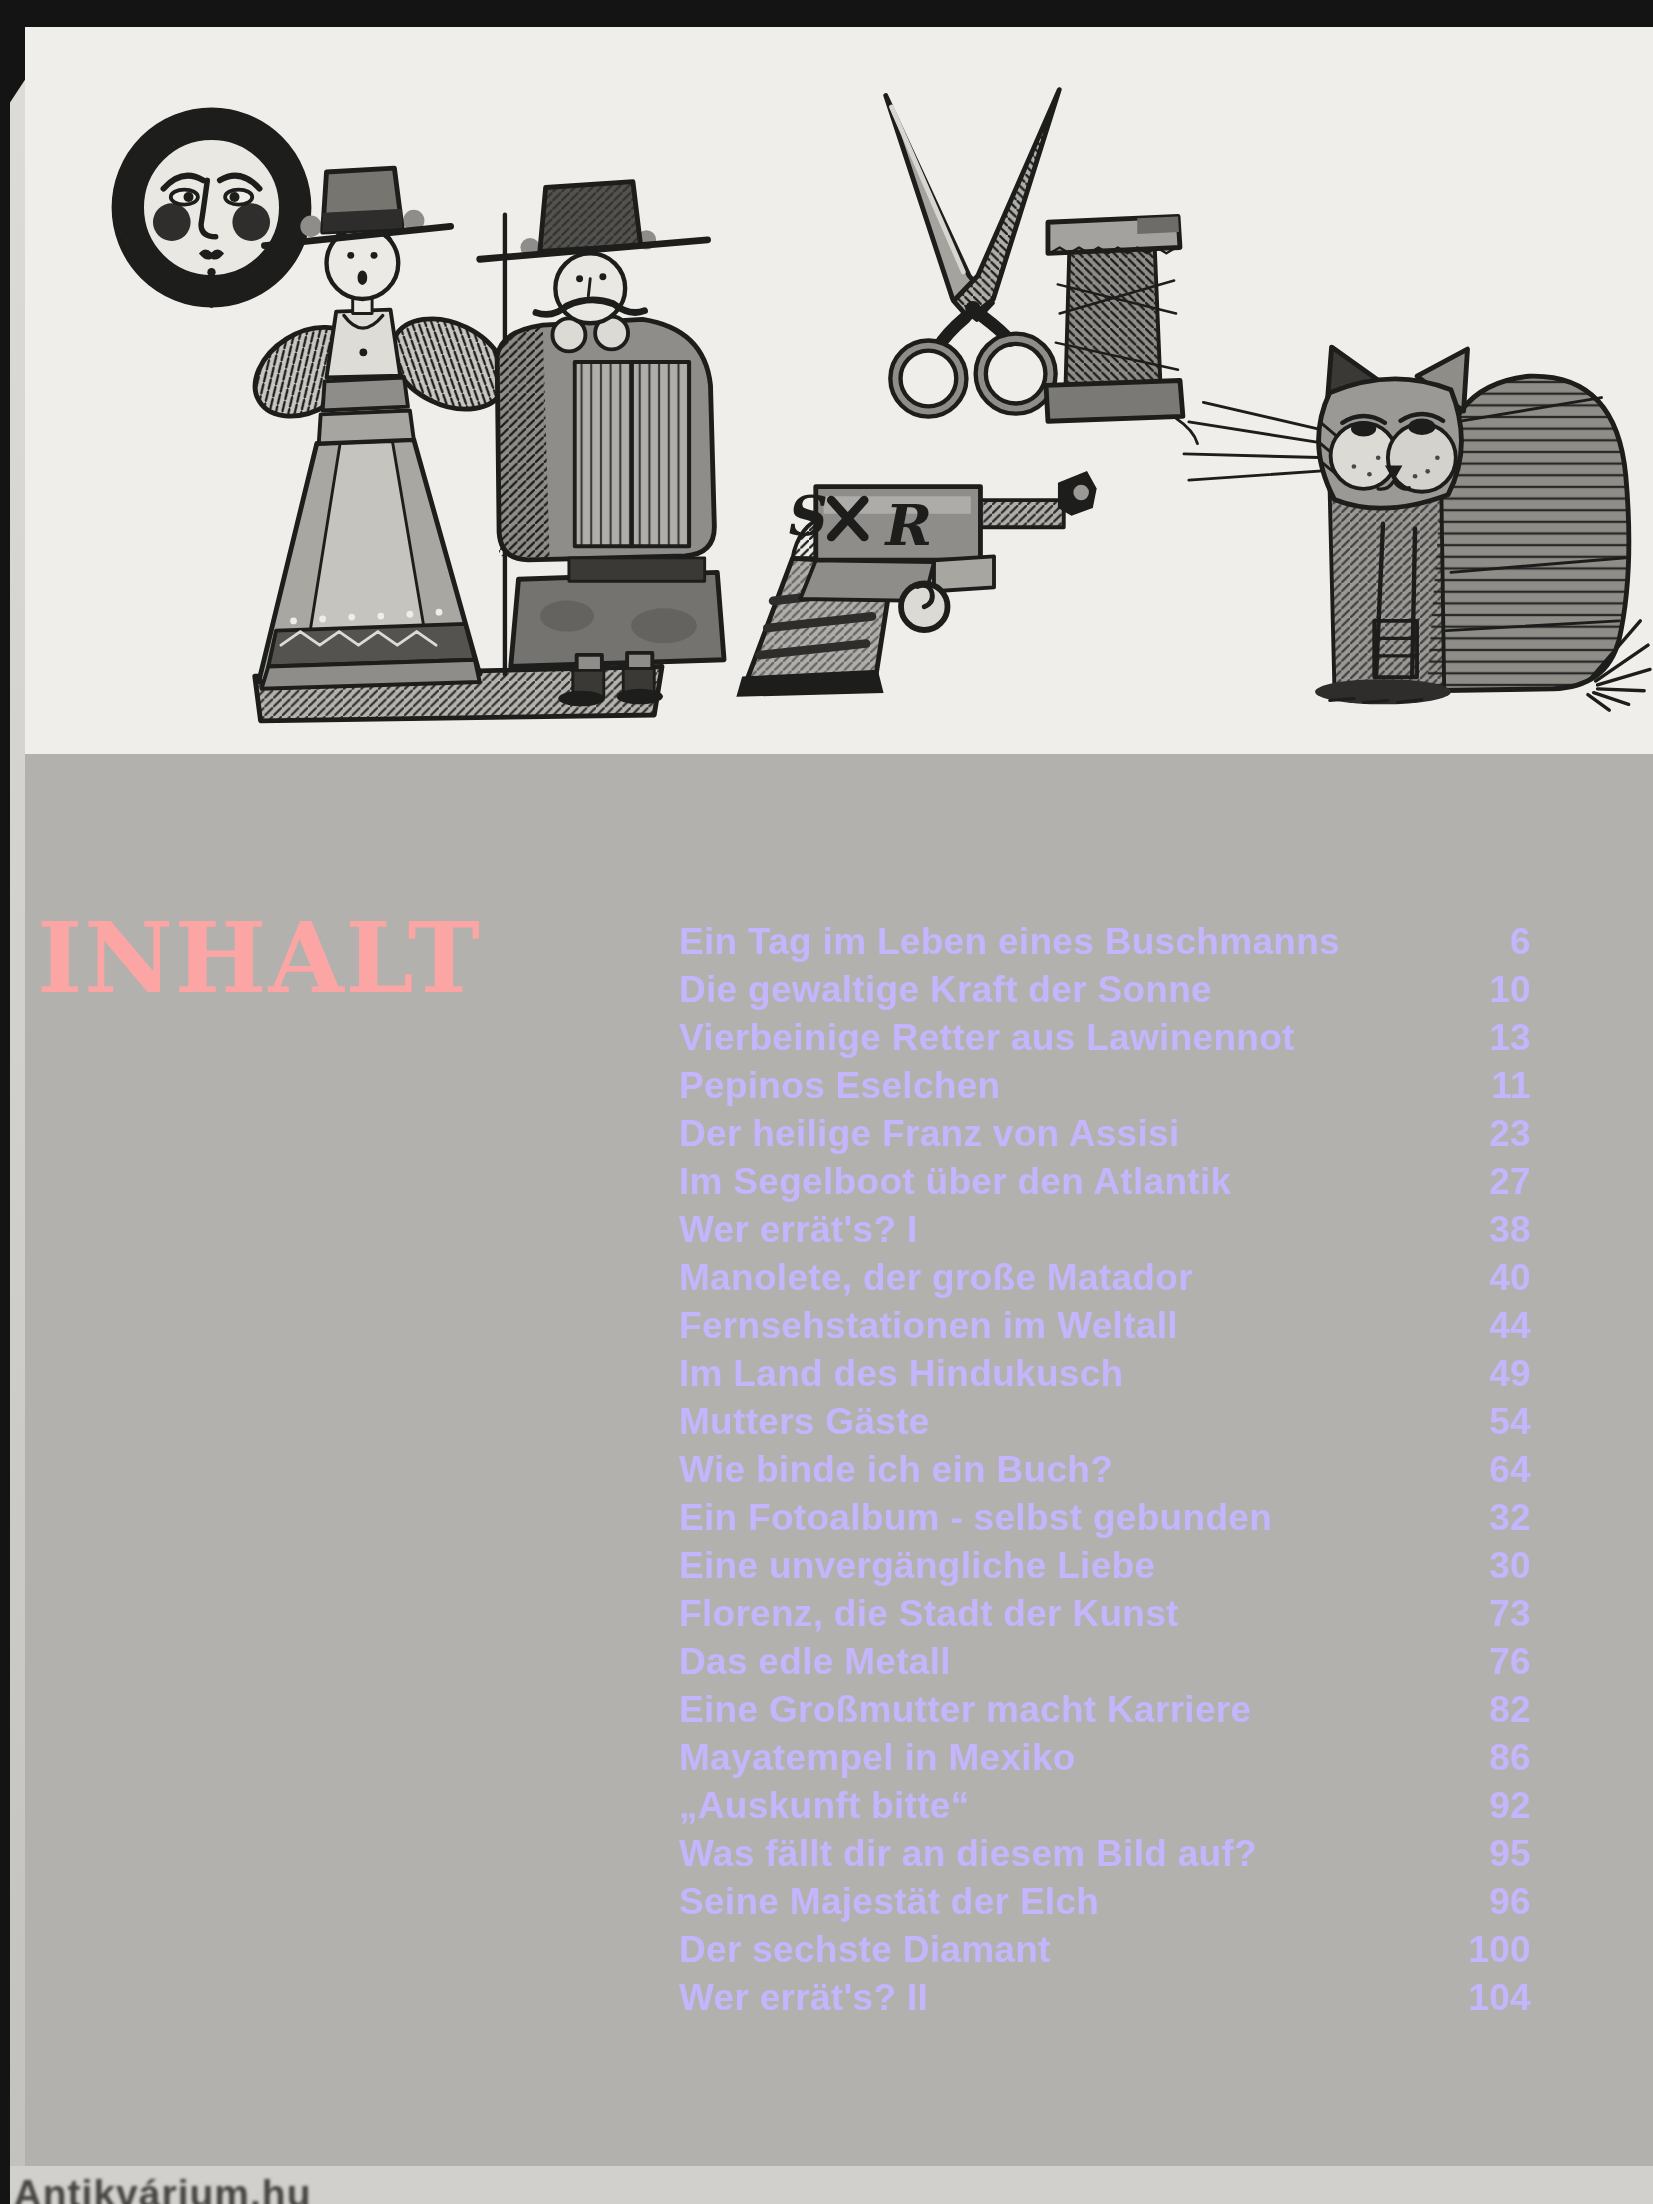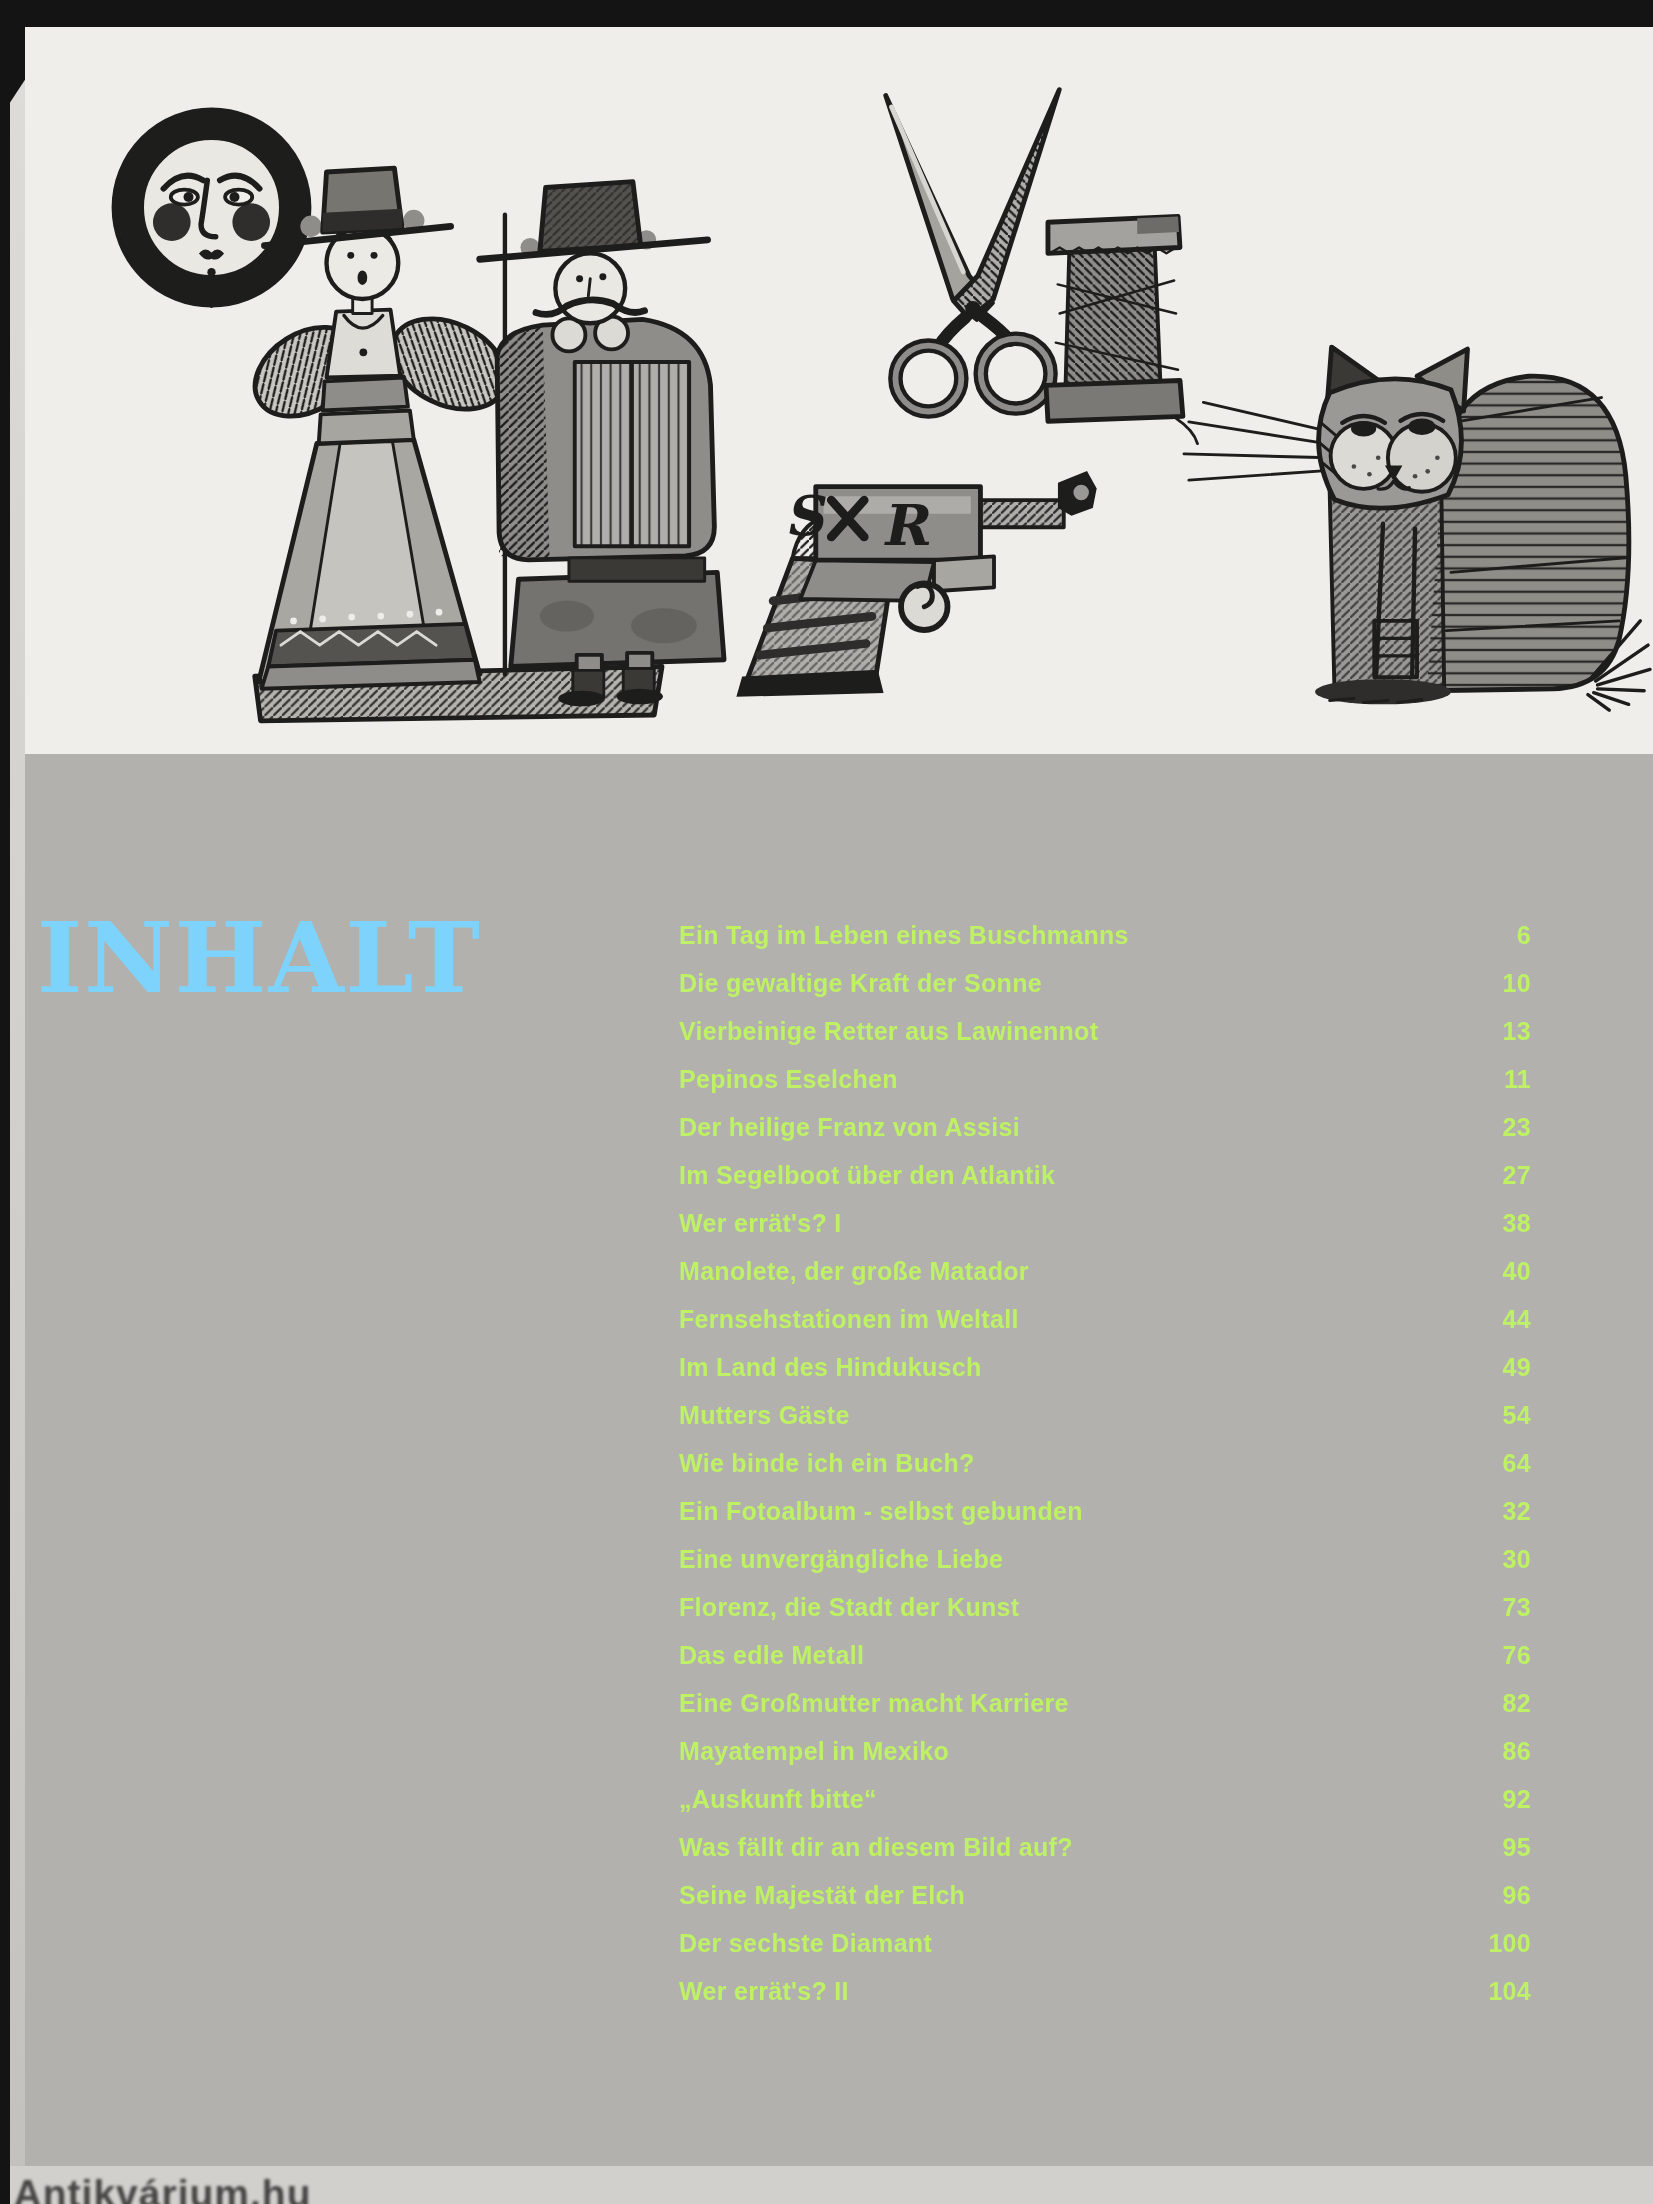--- a/index.html
+++ b/index.html
@@ -15,24 +15,24 @@
   .corner-tr{right:0;top:27px;width:204px;height:60px;background:#141414;
     clip-path:polygon(100% 0,0 0,100% 100%);}
   .corner-tl{left:9.7px;top:27px;width:50px;height:76px;background:#141414;
     clip-path:polygon(0 0,100% 0,0 100%);}
   .white-band{left:25px;top:27px;width:1628px;height:727px;background:#f0eeea;}
   .gray-panel{left:25px;top:754px;width:1628px;height:1412px;background:#b3b1ae;}
   .bottom-strip{left:9.7px;top:2166px;width:1644px;height:39px;background:#d2d0cc;}
   .watermark{left:13.6px;top:2172px;font-weight:700;font-size:39px;color:#454442;
     filter:blur(1.6px);letter-spacing:1px;}
   .page-title{left:37px;top:910px;font-family:"DejaVu Serif",serif;font-weight:700;
-    font-size:97px;color:#7dd3fc;letter-spacing:1.9px;line-height:1;}
+    font-size:97px;color:#fca5a5;letter-spacing:1.9px;line-height:1;}
   .toc{left:679px;top:921px;width:852px;}
   .toc-row{display:flex;justify-content:space-between;align-items:baseline;height:48px;}
-  .toc-title,.toc-page{font-weight:700;font-size:25px;color:#bef264;letter-spacing:0.3px;white-space:nowrap;}
+  .toc-title,.toc-page{font-weight:700;font-size:37px;color:#c4b5fd;letter-spacing:0.3px;white-space:nowrap;}
   svg{position:absolute;overflow:visible;}
   svg *{vector-effect:none;}
 </style>
 </head>
 <body>
 
 <div class="abs band-top"></div>
 <div class="abs band-left"></div>
 <div class="abs edge-strip"></div>
 <div class="abs corner-tr"></div>

